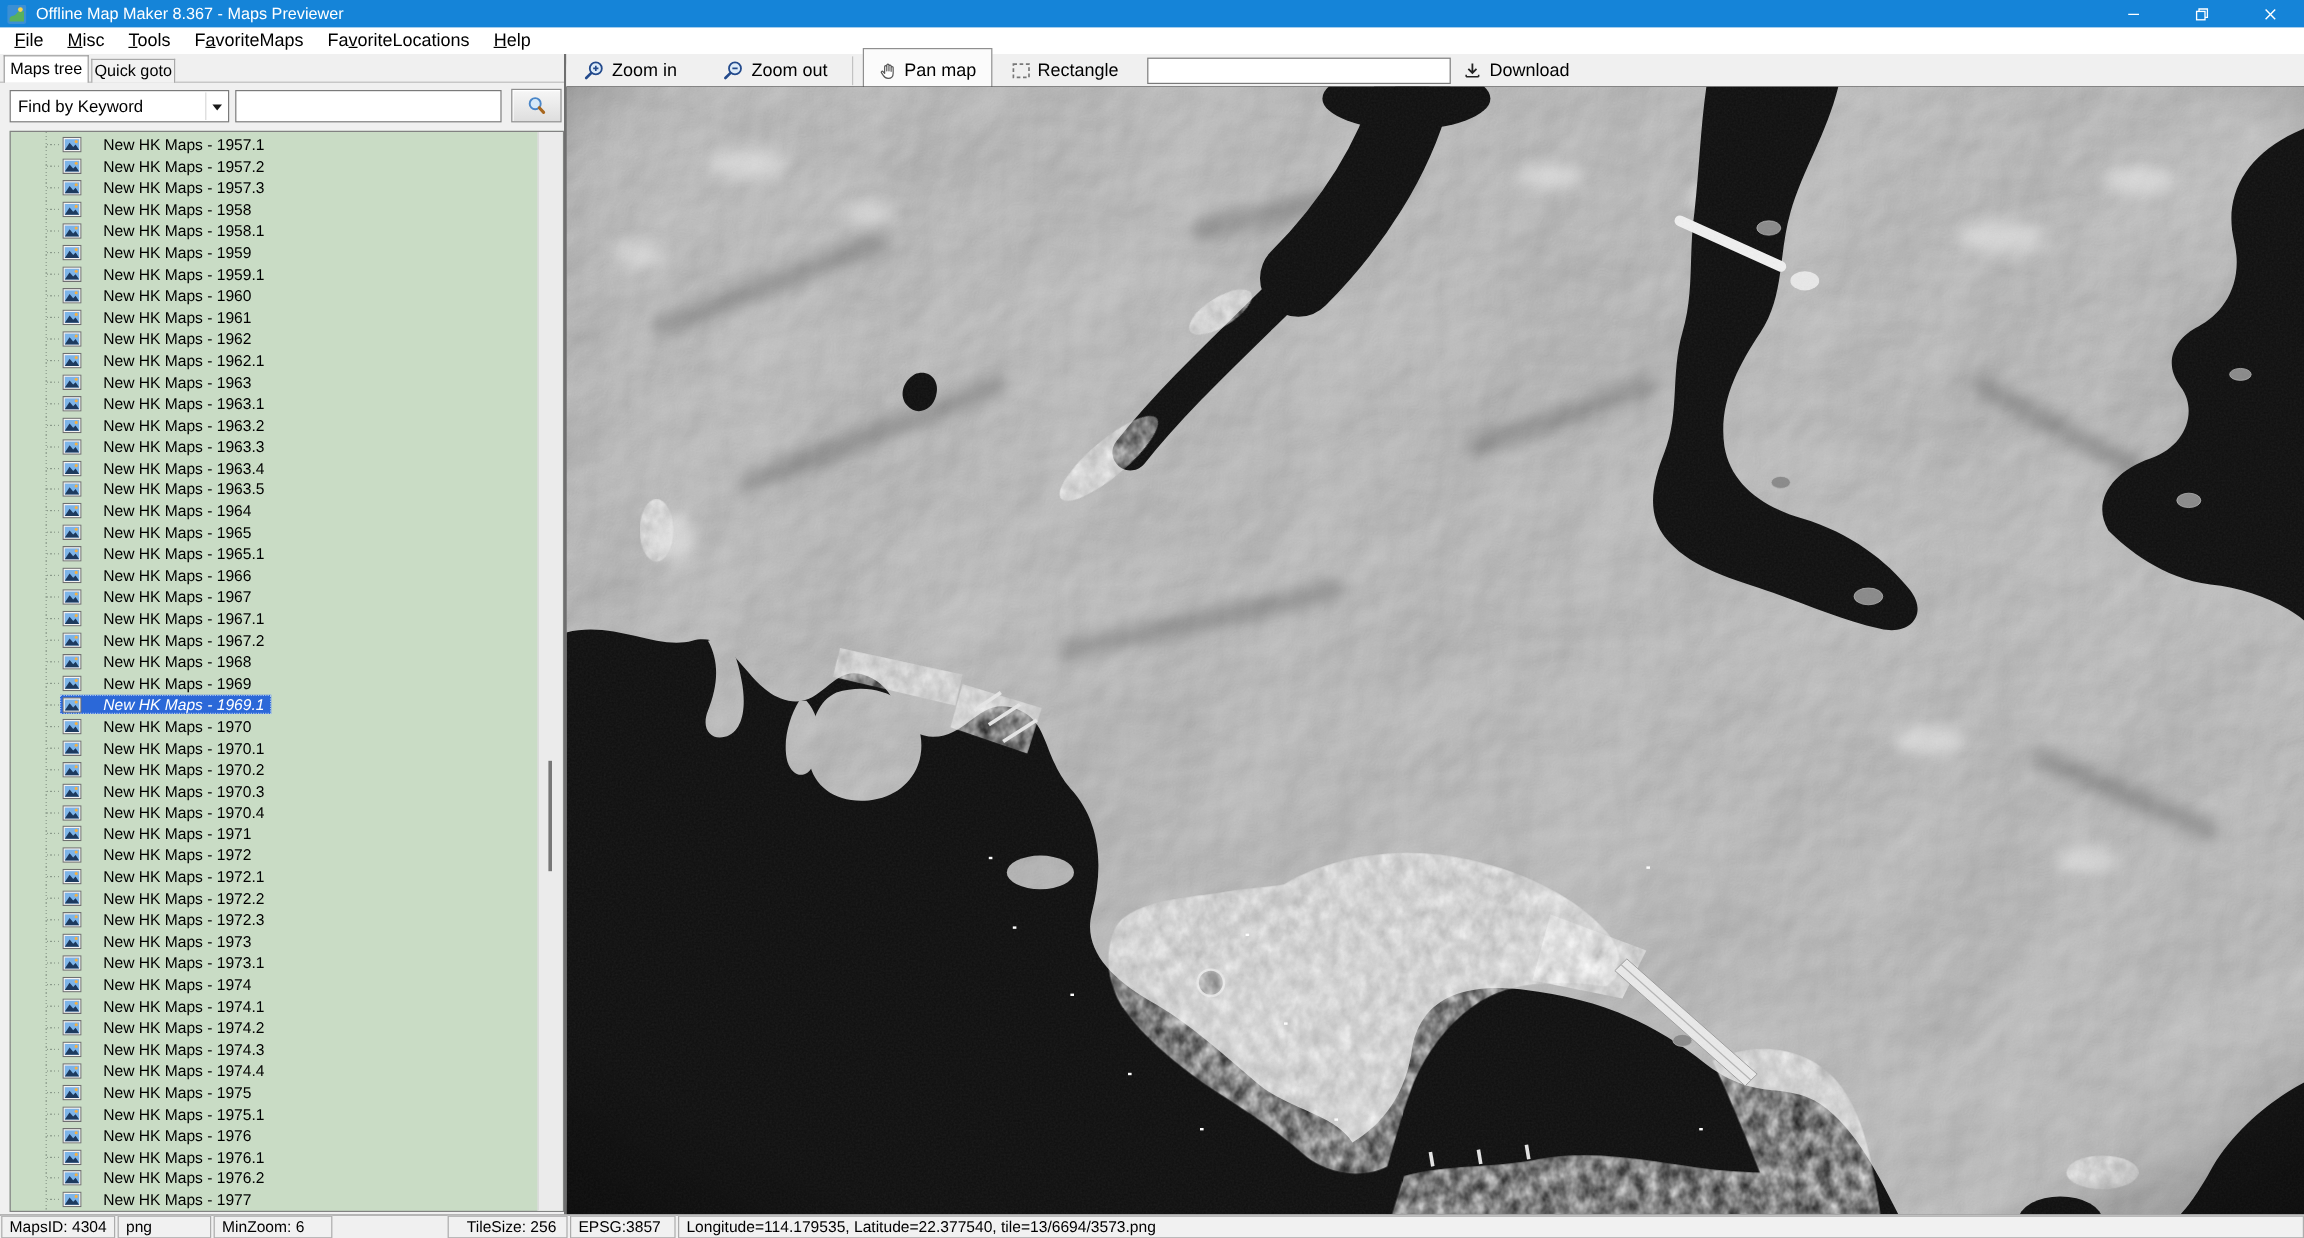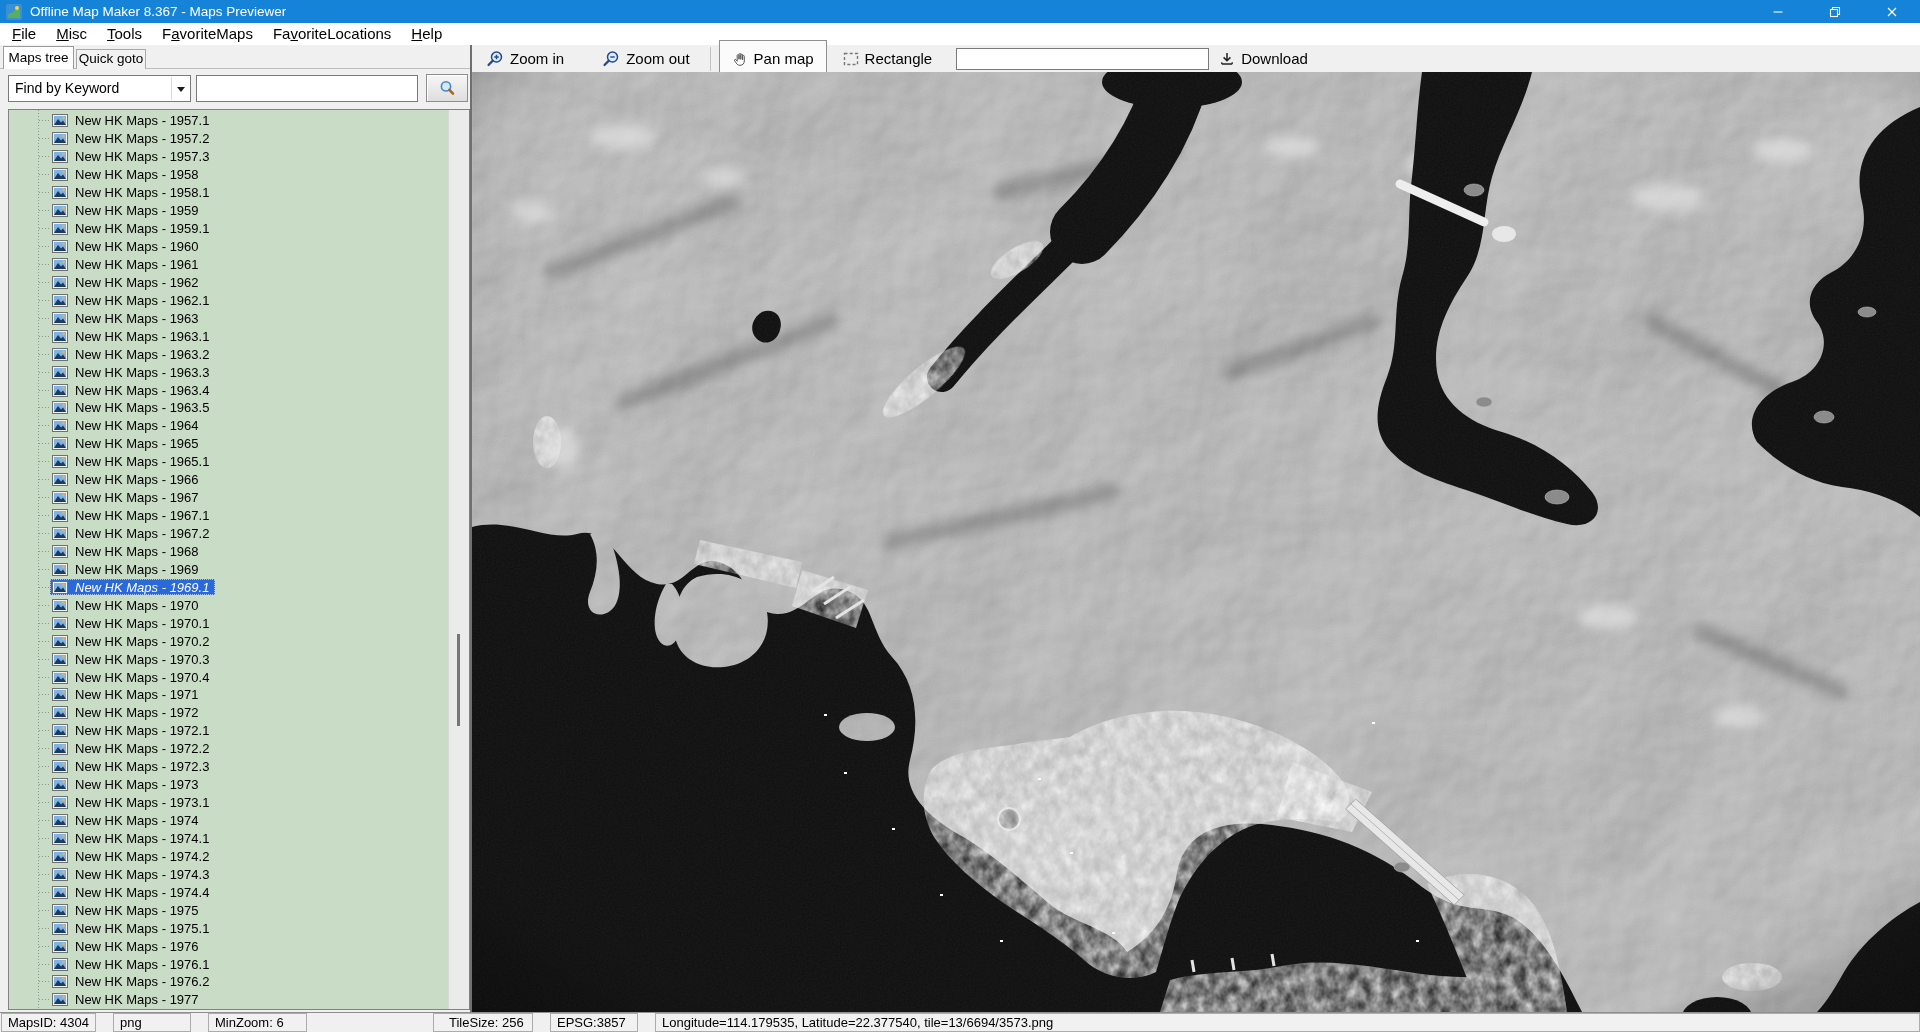--- a/index.html
+++ b/index.html
@@ -42,21 +42,21 @@
   .combo .cbtn{position:absolute;right:1px;top:1px;width:17px;height:23px;border-left:1px solid #d9d9d9;}
   .searchinput{position:absolute;left:196px;top:1px;width:222px;height:27px;box-sizing:border-box;border:1px solid #7a7a7a;background:#fff;font-size:14px;padding:0 4px;font-family:inherit;}
   .searchbtn{position:absolute;left:426px;top:0;width:42px;height:28px;box-sizing:border-box;border:1px solid #8e8e8e;background:linear-gradient(#f6f6f6,#dedede);display:flex;align-items:center;justify-content:center;box-shadow:inset 1px 1px 0 #fff;}
 
   
   .treepanel{position:absolute;left:8px;top:64px;width:462px;height:901px;box-sizing:border-box;border:1px solid #828282;background:#c9dcc5;}
   .treelist{position:absolute;left:0;top:0;right:20px;bottom:0;overflow:hidden;padding-top:2px;}
   .vline{position:absolute;left:29px;top:0;width:1px;height:898px;background:repeating-linear-gradient(to bottom,#8a9a8a 0 1px,transparent 1px 3px);}
   .trow{height:17.95px;display:flex;align-items:center;position:relative;}
   .stub{width:11px;height:1px;margin-left:30px;flex:0 0 auto;background:repeating-linear-gradient(to right,#8a9a8a 0 1px,transparent 1px 3px);}
-  .hi{display:flex;align-items:center;gap:7px;padding:0 6px 0 2px;height:16px;}
+  .hi{display:flex;align-items:center;gap:18px;padding:0 6px 0 2px;height:16px;}
   .ticon{flex:0 0 auto;display:block;}
   .lbl{font-size:13px;white-space:nowrap;color:#000;}
   .trow.sel .hi{background:#2b68d8;outline:1px dotted #a9c4f0;outline-offset:-1px;font-style:italic;}
   .trow.sel .lbl{color:#fff;}
   .vscroll{position:absolute;right:0;top:0;bottom:0;width:20px;background:#ebebeb;border-left:1px solid #d8d8d8;}
   .vthumb{position:absolute;left:8px;width:3px;top:524px;height:92px;background:#777;}
 
   
   .maptoolbar{position:absolute;left:0;top:0;width:1448px;height:27px;display:flex;align-items:center;background:#f0f0f0;}
   .tool{display:flex;align-items:center;gap:6px;font-size:15px;white-space:nowrap;}
@@ -67,21 +67,21 @@
   .t-pan{margin-left:8px;border:1px solid #8f8f8f;background:#fbfbfb;height:24px;box-sizing:border-box;padding:18px 12px;}
   .t-rect{margin-left:16px;}
   .mapinput{margin-left:24px;width:253px;height:22px;box-sizing:border-box;border:1px solid #7a7a7a;background:#fff;font-size:14px;padding:0 4px;font-family:inherit;}
   .t-down{margin-left:10px;}
 
   
   .maparea{position:absolute;left:0;top:27px;width:1448px;height:940px;background:#303030;overflow:hidden;}
   .maparea svg{display:block;}
 
   
-  .statusbar{position:absolute;left:0;top:1012px;width:1920px;height:20px;background:#f0f0f0;border-top:1px solid #8f8f8f;box-sizing:border-box;display:flex;gap:17px;padding-top:0;}
+  .statusbar{position:absolute;left:0;top:1012px;width:1920px;height:20px;background:#f0f0f0;border-top:1px solid #8f8f8f;box-sizing:border-box;display:flex;gap:2px;padding-top:0;}
   .scell{box-sizing:border-box;border:1px solid #acacac;background:#f1f1f1;font-size:13px;line-height:17px;padding-left:6px;white-space:nowrap;overflow:hidden;}
   .scell:nth-child(1){width:95px;margin-left:1px;}
   .scell:nth-child(2){width:78px;}
   .scell:nth-child(3){width:99px;}
   .scell:nth-child(4){width:92px;margin-top:40px;}
   .scell:nth-child(5){width:100px;padding-left:15px;}
   .scell:nth-child(6){width:88px;}
   .scell:nth-child(7){flex:1;}
 </style>
 </head>

